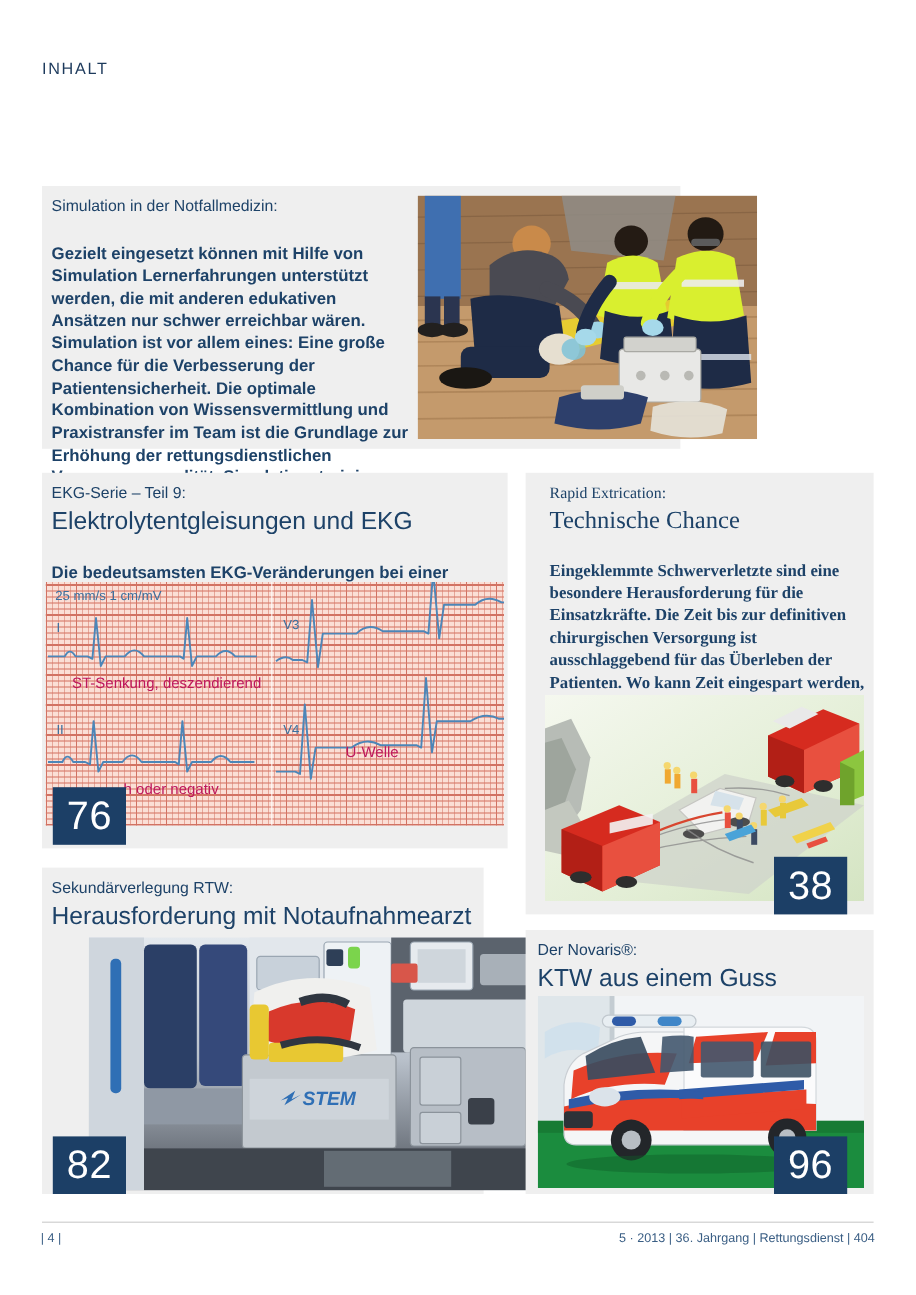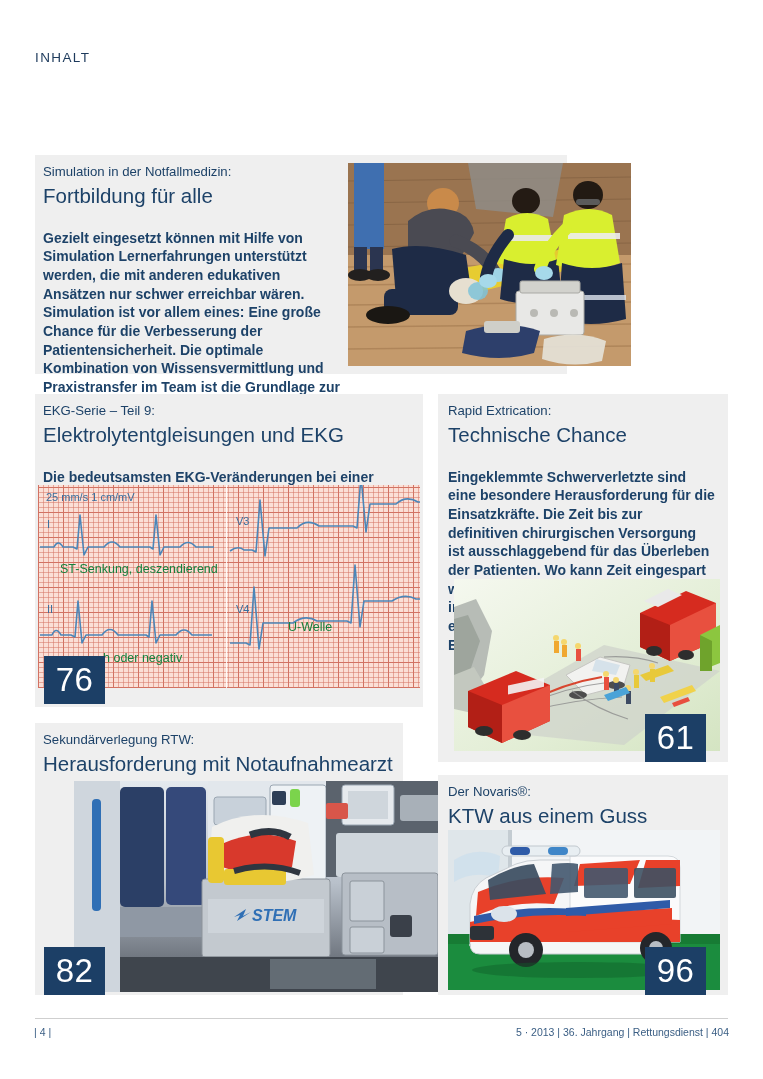--- a/index.html
+++ b/index.html
@@ -89,21 +89,21 @@
   #photo-ekg {
     left: 3px; top: 91px; width: 382px; height: 203px;
   }
 
   
   #block-extrication {
     left: 438px; top: 394px;
     width: 290px; height: 368px;
   }
   #block-extrication .txtcol {
-    position: absolute; left: 10px; top: 9px; width: 268px;
+    position: absolute; left: 20px; top: 9px; width: 268px; font-family: Liberation Serif, serif;
   }
   #photo-extrication {
     left: 16px; top: 185px; width: 266px; height: 172px;
   }
 
   
   #block-sekundaer {
     left: 35px; top: 723px;
     width: 368px; height: 272px;
   }
@@ -172,38 +172,37 @@
       repeating-linear-gradient(0deg, rgba(196,86,70,.85) 0 1px, transparent 1px 25px),
       repeating-linear-gradient(90deg, rgba(196,86,70,.85) 0 1px, transparent 1px 25px);
   }
   .ekg-label {
     position: absolute;
     color: #3a6f9e;
     font-size: 11px;
     font-family: "Liberation Sans", sans-serif;
     white-space: nowrap;
   }
-  .ekg-label.dark { color: #15803d; font-size: 12.5px; }
+  .ekg-label.dark { color: #be185d; font-size: 12.5px; }
   .ekg-trace { position: absolute; left: 0; top: 0; }
   .ekg-divider {
     position: absolute; top: 0; bottom: 0; width: 1px;
     background: rgba(255,255,255,.85);
   }
 </style>
 </head>
 <body>
 
 <div class="page">
 
   <div class="inhalt-label">INHALT</div>
 
   <div class="block" id="block-simulation">
     <div class="txtcol">
       <div class="kicker">Simulation in der Notfallmedizin:</div>
-      <div class="headline">Fortbildung für alle</div>
       <div class="body-text">Gezielt eingesetzt können mit Hilfe von Simulation Lernerfahrungen unterstützt werden, die mit anderen edukativen Ansätzen nur schwer erreichbar wären. Simulation ist vor allem eines: Eine große Chance für die Verbesserung der Patientensicherheit. Die optimale Kombination von Wissensvermittlung und Praxistransfer im Team ist die Grundlage zur Erhöhung der rettungsdienstlichen Versorgungsqualität. Simulationstrainings sollten allen Rettungsdienstschaffenden ermöglicht werden.</div>
     </div>
 
     <div class="photo" id="photo-simulation">
       <svg width="283" height="203" viewBox="0 0 283 203" preserveAspectRatio="none">
         <defs>
           <linearGradient id="woodg" x1="0" y1="0" x2="0" y2="1">
             <stop offset="0%" stop-color="#8a6a4c"></stop>
             <stop offset="45%" stop-color="#a97f55"></stop>
             <stop offset="100%" stop-color="#cda173"></stop>
@@ -391,21 +390,21 @@
         </g>
 
         <polygon points="186,96 214,86 220,92 192,102" fill="#e8c93a"></polygon>
         <polygon points="206,118 238,106 242,112 210,124" fill="#f0d24a"></polygon>
         <polygon points="150,116 172,108 176,114 154,122" fill="#4aa3d8"></polygon>
         <polygon points="218,124 234,118 236,122 220,128" fill="#e8503f"></polygon>
       </svg>
     </div>
   </div>
 
-  <div class="page-badge" id="badge-92">61</div>
+  <div class="page-badge" id="badge-92">38</div>
 
   <div class="block" id="block-sekundaer">
     <div class="txtcol">
       <div class="kicker">Sekundärverlegung RTW:</div>
       <div class="headline">Herausforderung mit Notaufnahmearzt</div>
     </div>
 
     <div class="photo" id="photo-rtw">
       <svg width="382" height="211" viewBox="0 0 382 211" preserveAspectRatio="none">
         <defs>

